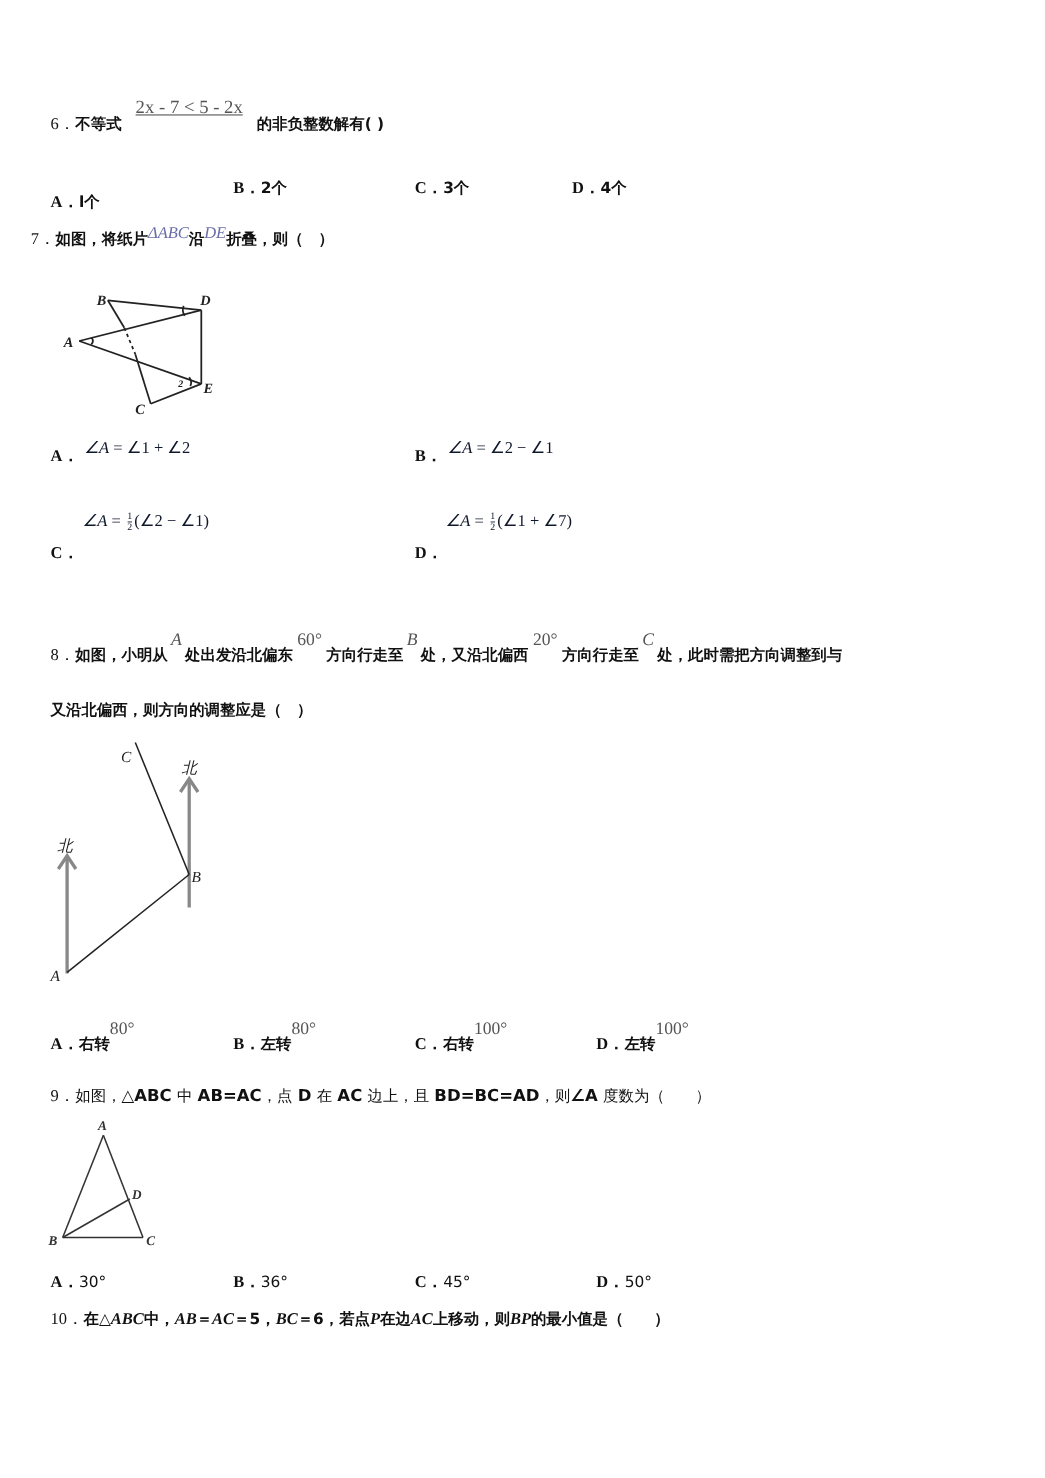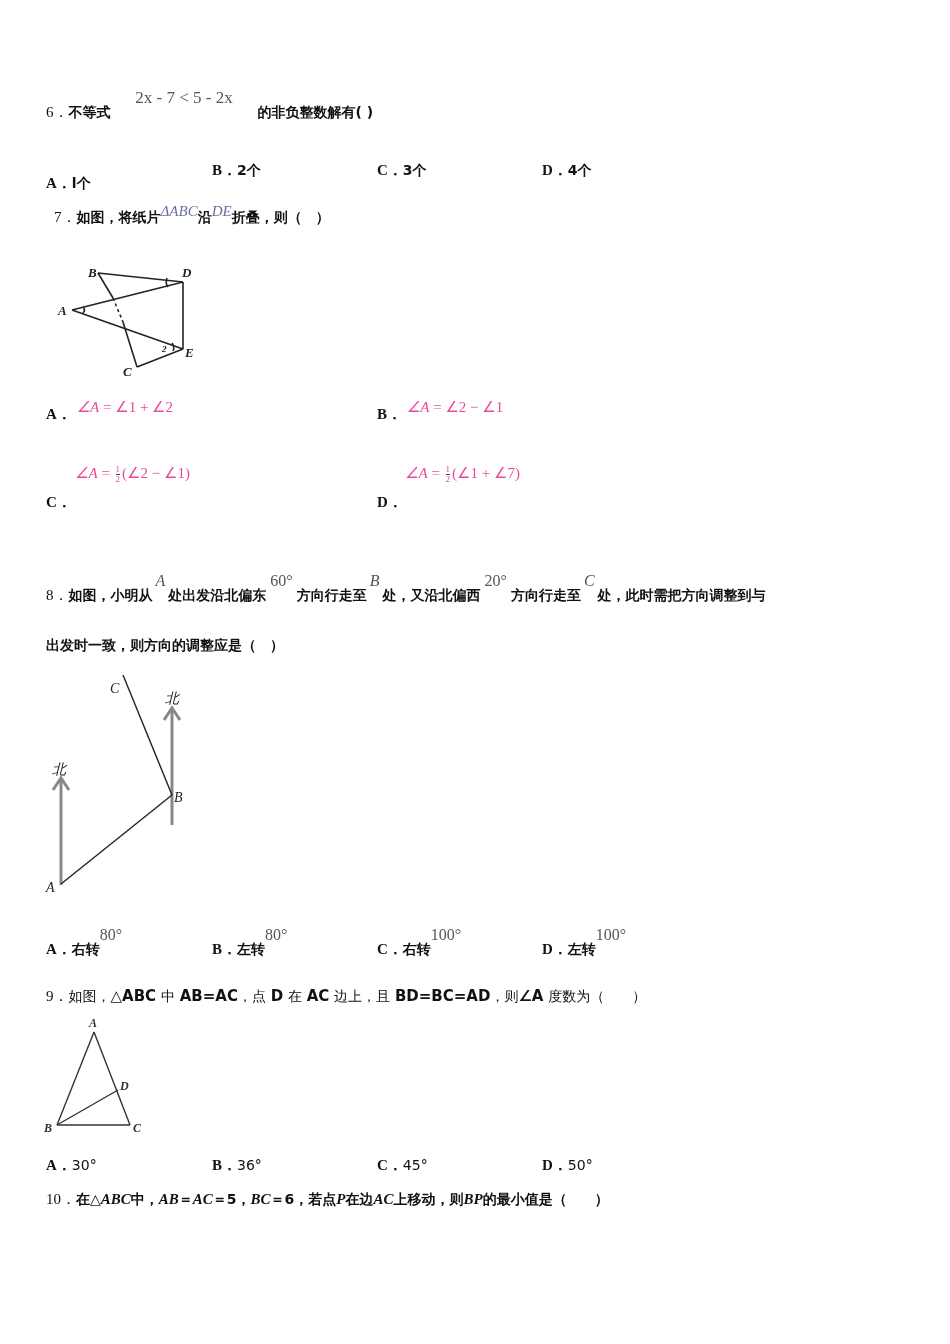--- a/index.html
+++ b/index.html
@@ -9,43 +9,43 @@
       color: #111111;
     }
     .abs { position: absolute; }
     .q { font-size: 15px; white-space: nowrap; }
     .cn { font-family: "DejaVu Sans", "Liberation Sans", sans-serif; font-weight: bold; font-size: 14px; }
     .num { font-family: "Liberation Serif", "DejaVu Serif", serif; font-size: 15px; }
     .opt-label { font-family: "Liberation Serif", serif; font-weight: bold; font-size: 15px; }
     .math-grey { font-family: "Liberation Serif", serif; color: #555555; font-size: 17px; }
     .math-sup { font-family: "Liberation Serif", serif; color: #555555; font-size: 16px; position: relative; top: -14px; }
     .math-color { font-family: "Liberation Serif", serif; font-style: italic; color: #6b6fa8; font-size: 15px; position: relative; top: -6px; }
-    .formula { font-family: "Liberation Serif", serif; font-size: 15px; color: #ec4899; }
+    .formula { font-family: "Liberation Serif", serif; font-size: 15px; color: #0f172a; }
     .formula i { font-style: italic; }
     .frac { display: inline-block; vertical-align: middle; text-align: center; font-size: 9px; line-height: 9px; margin: 0 2px; }
     .frac span { display: block; }
     .frac .bar { border-top: 1px solid #3a4a5a; }
     .it { font-style: italic; font-family: "Liberation Serif", serif; font-weight: bold; margin-top: 42px; }
     .sans-b { font-family: "DejaVu Sans", "Liberation Sans", sans-serif; font-weight: bold; }
     svg text { font-family: "Liberation Serif", serif; font-style: italic; }
   </style>
 </head>
 <body>
 
 <div class="abs q" style="left:46px; top:102px;">
   <span class="num">6．</span><span class="cn">不等式</span>
-  <span class="math-grey" style="position:relative; top:-14px; margin:0 20px;">2x - 7 &lt; 5 - 2x</span>
+  <span class="math-grey" style="position:relative; top:-14px; margin:0 8px;text-decoration:underline;">2x - 7 &lt; 5 - 2x</span>
   <span class="cn">的非负整数解有( )</span>
 </div>
 <div class="abs q" style="left:46px; top:174px;"><span class="opt-label">A．</span><span class="cn">l个</span></div>
 <div class="abs q" style="left:212px; top:161px;"><span class="opt-label">B．</span><span class="cn">2个</span></div>
 <div class="abs q" style="left:377px; top:161px;"><span class="opt-label">C．</span><span class="cn">3个</span></div>
-<div class="abs q" style="left:542px; top:161px;"><span class="opt-label">D．</span><span class="cn">4个</span></div>
+<div class="abs q" style="left:520px; top:161px;"><span class="opt-label">D．</span><span class="cn">4个</span></div>
 
-<div class="abs q" style="left:54px; top:208px;">
+<div class="abs q" style="left:28px; top:208px;">
   <span class="num">7．</span><span class="cn">如图，将纸片</span><span class="math-color">ΔABC</span><span class="cn">沿</span><span class="math-color">DE</span><span class="cn">折叠，则（　）</span>
 </div>
 
 <svg class="abs" style="left:55px; top:260px;" width="150" height="120" viewBox="0 0 150 120">
   <g stroke="#222" stroke-width="1.6" fill="none">
     <line x1="43" y1="13" x2="128" y2="22"></line>
     <line x1="17" y1="50" x2="128" y2="22"></line>
     <line x1="17" y1="50" x2="128" y2="89"></line>
     <line x1="128" y1="22" x2="128" y2="89"></line>
     <line x1="43" y1="13" x2="58" y2="38"></line>
@@ -77,21 +77,21 @@
 </div>
 <div class="abs q" style="left:46px; top:493px;"><span class="opt-label">C．</span></div>
 <div class="abs q" style="left:405px; top:464px;">
   <span class="formula"><i>∠A</i> = <span class="frac"><span>1</span><span class="bar">2</span></span><span>(∠1 + ∠7)</span></span>
 </div>
 <div class="abs q" style="left:377px; top:493px;"><span class="opt-label">D．</span></div>
 
 <div class="abs q" style="left:46px; top:586px;text-align:right;">
   <span class="num">8．</span><span class="cn">如图，小明从</span><span class="math-sup" style="font-style:italic; margin:0 3px;">A</span><span class="cn">处出发沿北偏东</span><span class="math-sup" style="margin:0 4px;">60°</span><span class="cn">方向行走至</span><span class="math-sup" style="font-style:italic; margin:0 3px;">B</span><span class="cn">处，又沿北偏西</span><span class="math-sup" style="margin:0 4px;">20°</span><span class="cn">方向行走至</span><span class="math-sup" style="font-style:italic; margin:0 3px;">C</span><span class="cn">处，此时需把方向调整到与</span>
 </div>
-<div class="abs q" style="left:46px; top:636px;"><span class="cn">出发时一致，则方向的调整应是（　）</span></div>
+<div class="abs q" style="left:46px; top:636px;"><span class="cn">又沿北偏西，则方向的调整应是（　）</span></div>
 
 <svg class="abs" style="left:40px; top:670px;" width="200" height="230" viewBox="0 0 200 230">
   <g stroke="#888" stroke-width="3" fill="none">
     <line x1="21" y1="215" x2="21" y2="110"></line>
     <polyline points="13,120 21,108 29,120"></polyline>
     <line x1="132" y1="155" x2="132" y2="40"></line>
     <polyline points="124,50 132,38 140,50"></polyline>
   </g>
   <g stroke="#222" stroke-width="1.4" fill="none">
     <line x1="21" y1="214" x2="132" y2="125"></line>

